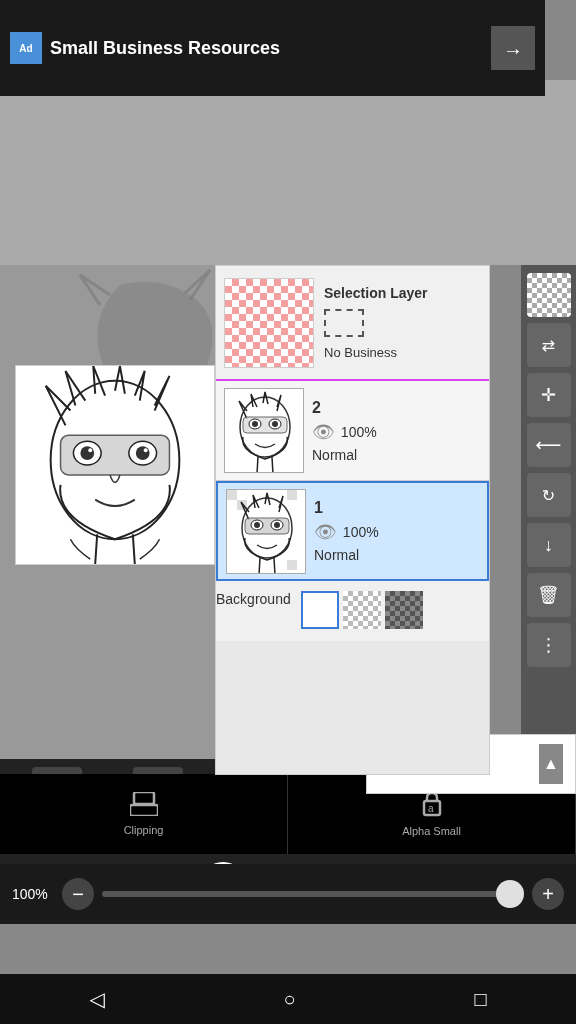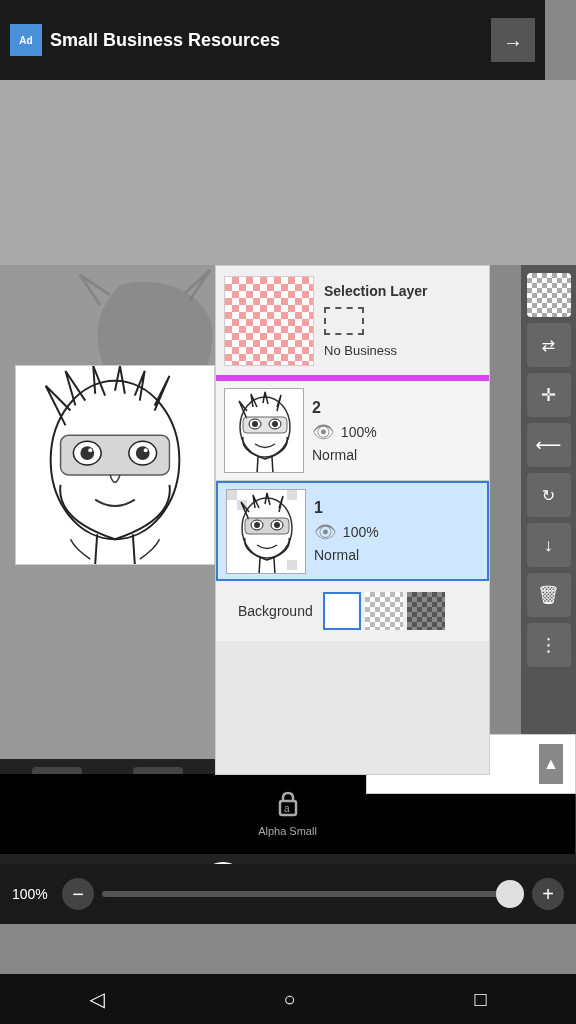--- a/index.html
+++ b/index.html
@@ -10,21 +10,21 @@
       font-family: Arial, sans-serif;
       overflow: hidden;
       position: relative;
     }
 
     
     #ad-banner {
       position: absolute;
       top: 0; left: 0;
       width: 545px;
-      height: 80px;
+      height: 96px;
       background: #1a1a1a;
       display: flex;
       align-items: center;
       justify-content: space-between;
       padding: 0 10px;
       z-index: 100;
     }
     #ad-banner .ad-left {
       display: flex;
       align-items: center;
@@ -141,21 +141,21 @@
       border: 1px solid #ccc;
       z-index: 10;
     }
 
     
     #selection-layer {
       display: flex;
       align-items: center;
       padding: 8px;
       background: #f0f0f0;
-      border-bottom: 6px solid #d946ef;
+      border-bottom: 2px solid #d946ef;
       height: 115px;
     }
 
     .layer-thumb {
       width: 90px;
       height: 90px;
       flex-shrink: 0;
       margin-right: 10px;
     }
 
@@ -244,22 +244,22 @@
     }
 
     .blend-mode {
       font-size: 14px;
       color: #333;
     }
 
     
     #background-row {
       display: flex;
-      align-items: center;
-      padding: 10px 22px;
+      align-items: flex-start;
+      padding: 10px 0;
       background: #f0f0f0;
       height: 60px;
     }
 
     .bg-label {
       font-size: 14px;
       color: #333;
       margin-right: 10px;
     }
 
@@ -655,20 +655,29 @@
     <div class="layer-ctrl-btn" style="font-size:26px;">+</div>
     <div class="layer-ctrl-btn" style="font-size:22px;">⊣▶</div>
     <div class="layer-ctrl-btn" style="font-size:22px;">⊕</div>
     <div class="layer-ctrl-btn" style="font-size:22px;">↙</div>
     <div class="layer-ctrl-btn camera">📷</div>
   </div>
 
   <div id="bottom-toolbar" style="bottom: 120px;">
     <div class="bottom-btn">
       <div class="icon-area">
+        <svg width="28" height="24" viewBox="0 0 28 24">
+          <rect x="4" y="0" width="20" height="12" rx="2" fill="none" stroke="#aaa" stroke-width="2.5"></rect>
+          <rect x="0" y="13" width="28" height="11" rx="2" fill="none" stroke="#aaa" stroke-width="2.5"></rect>
+        </svg>
+      </div>
+      <span>Clipping</span>
+    </div>
+    <div class="bottom-btn">
+      <div class="icon-area">
         <svg width="24" height="26" viewBox="0 0 24 26">
           <rect x="4" y="10" width="16" height="14" rx="2" fill="none" stroke="#aaa" stroke-width="2.5"></rect>
           <path d="M 7,10 L 7,7 Q 7,2 12,2 Q 17,2 17,7 L 17,10" fill="none" stroke="#aaa" stroke-width="2.5"></path>
           <text x="8" y="21" font-size="10" fill="#aaa">a</text>
         </svg>
       </div>
       <span>Alpha Small</span>
     </div>
 
     <div id="blend-mode-selector">

